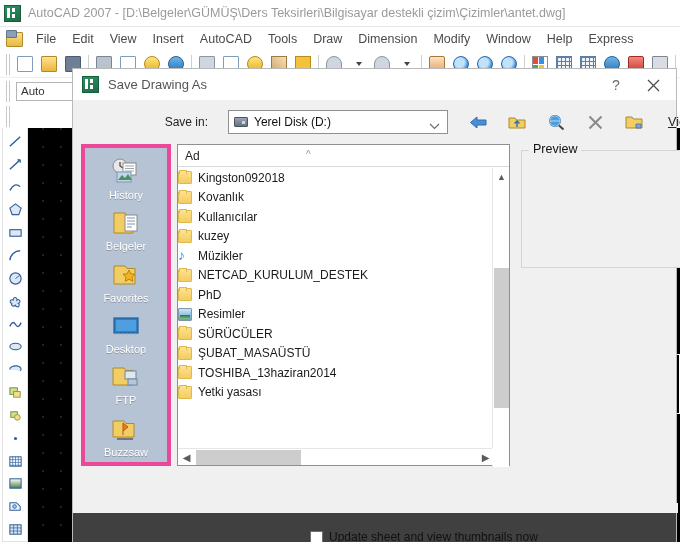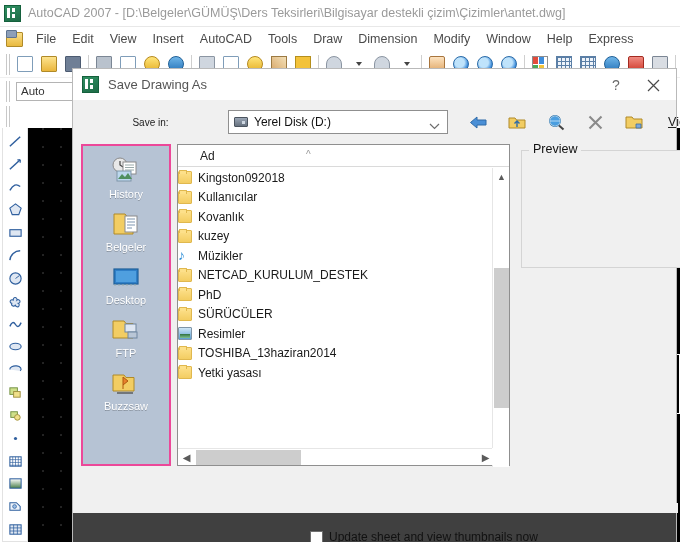--- a/index.html
+++ b/index.html
@@ -193,21 +193,21 @@
     display:flex; align-items:center; justify-content:center; color:#5a5a5a;
   }
   .dlg-close svg { display:block; }
 
   .dlg-body { position: relative; height: 413px; background: #f0f0f0; }
 
   .saveinrow {
     position: absolute; left: 0; top: 8px; width: 605px; height: 28px;
     display: flex; align-items: center;
   }
-  .lbl-savein { width: 155px; text-align: center; padding-right: 0; color:#222; font-size:10px;}
+  .lbl-savein { width: 155px; text-align: right; padding-right: 20px; color:#222; font-size:12px;}
   .combo {
     width: 220px; height: 24px; background: #fff; border: 1px solid #8f8f8f;
     display: flex; align-items: center; padding-left: 5px; position: relative;
     font-size: 12px; color: #111;
   }
   .combo .chev { position:absolute; right:7px; top:8px;}
   .combo .drv {
     width: 14px; height: 10px; margin-right: 6px; flex:none;
     background: linear-gradient(#9aa6b5,#67727f); border:1px solid #4b545f; border-radius:1px;
     position: relative;
@@ -220,36 +220,36 @@
   }
   .dtb { width: 26px; height: 24px; display:flex; align-items:center; justify-content:center;}
   .dtb-label { font-size: 12.5px; color: #222; padding: 0 2px 0 8px; }
   .dtb-label u { text-decoration: underline; }
   .dtb-caret { width:0;height:0;border-left:4px solid transparent;border-right:4px solid transparent;
     border-top:5px solid #444; margin: 0 6px 0 6px;}
 
   
   .places {
     position: absolute; left: 8px; top: 44px; width: 90px; height: 322px;
-    background: #b6c3d4; border: 2px solid #ec4899;
+    background: #b6c3d4; border: 4px solid #ec4899;
     display: flex; flex-direction: column; align-items: center; padding-top: 6px;
   }
   .place { width: 88px; height: 53px; display:flex; flex-direction: column;
     align-items:center; justify-content:center; }
   .place .pi { width: 34px; height: 30px; position: relative; }
   .place .pl { color: #ffffff; font-size: 11px; margin-top: 1px; text-shadow: 0 1px 0 rgba(0,0,0,.25);}
 
   
   .filelist {
     position: absolute; left: 104px; top: 44px; width: 333px; height: 322px;
     background: #fff; border: 1px solid #8f8f8f;
   }
   .fl-head {
     height: 22px; border-bottom: 1px solid #dadada; position: relative;
-    display: flex; align-items: center; padding-left: 22px; font-size: 12px; color: #222;
+    display: flex; align-items: center; padding-left: 7px; font-size: 12px; color: #222;
     background: #fff;
   }
   .fl-head .sortmark { position:absolute; left: 128px; top: 4px; color:#999; font-size: 10px;}
   .fl-items { position: absolute; left:0; top: 23px; width: 315px; height: 269px; overflow: hidden; }
   .frow { height: 19.5px; display: flex; align-items: center; padding-left: 0; font-size: 12px; color:#1a1a1a;}
   .frow .fi { width: 14px; height: 13px; margin-right: 6px; flex:none; position: relative; }
   .fi.folder { background: linear-gradient(#fde08a,#f3cd62); border:1px solid #e0b84e; border-radius:1px;}
   .fi.folder:before{content:"";position:absolute;left:0;top:-2px;width:6px;height:3px;
     background:#fde08a;border:1px solid #e0b84e;border-bottom:none;border-radius:1px 1px 0 0;}
   .fi.music { background: transparent; border: none; color:#2f8fd8; font-size: 14px; line-height: 12px;}
@@ -627,20 +627,29 @@
               <path d="M5 4 h11 l2 2.5 H24 V24 H5 Z" fill="#f2cd63" stroke="#b08a28" stroke-width="1"></path>
               <rect x="16" y="6" width="12" height="16" fill="#fff" stroke="#8a8a8a" stroke-width="1"></rect>
               <path d="M18 9 h8 M18 12 h8 M18 15 h8 M18 18 h5" stroke="#7f95b0" stroke-width="1.1"></path>
             </svg>
           </div>
           <div class="pl">Belgeler</div>
         </div>
         <div class="place">
           <div class="pi">
             <svg width="34" height="28" viewBox="0 0 34 28">
+              <path d="M5 5 h11 l2 2.5 H26 V23 H5 Z" fill="#f2cd63" stroke="#b08a28" stroke-width="1"></path>
+              <path d="M20 9 l1.8 3.8 4.2.5-3 2.9.8 4.1-3.8-2-3.8 2 .8-4.1-3-2.9 4.2-.5z" fill="#f0b41e" stroke="#b07c10" stroke-width=".9"></path>
+            </svg>
+          </div>
+          <div class="pl">Favorites</div>
+        </div>
+        <div class="place">
+          <div class="pi">
+            <svg width="34" height="28" viewBox="0 0 34 28">
               <rect x="5" y="6" width="24" height="15" fill="#2f7fc8" stroke="#1f5f99" stroke-width="1.2"></rect>
               <rect x="7" y="8" width="20" height="11" fill="#4f9fdf"></rect>
               <path d="M5 22 h24" stroke="#9aa" stroke-width="1" stroke-dasharray="2 2"></path>
             </svg>
           </div>
           <div class="pl">Desktop</div>
         </div>
         <div class="place">
           <div class="pi">
             <svg width="34" height="28" viewBox="0 0 34 28">
@@ -668,49 +677,53 @@
           <span>Ad</span>
           <span class="sortmark">^</span>
         </div>
         <div class="fl-items">
           <div class="frow">
             <span class="fi folder"></span>
             <span>Kingston092018</span>
           </div>
           <div class="frow">
             <span class="fi folder"></span>
+            <span>Kovanlık</span>
+          </div>
+          <div class="frow">
+            <span class="fi folder"></span>
             <span>Kullanıcılar</span>
-          </div>
-          <div class="frow">
-            <span class="fi folder"></span>
-            <span>Kovanlık</span>
           </div>
           <div class="frow">
             <span class="fi folder"></span>
             <span>kuzey</span>
           </div>
           <div class="frow">
             <span class="fi music">♪</span>
             <span>Müzikler</span>
           </div>
           <div class="frow">
             <span class="fi folder"></span>
             <span>NETCAD_KURULUM_DESTEK</span>
           </div>
           <div class="frow">
             <span class="fi folder"></span>
             <span>PhD</span>
           </div>
           <div class="frow">
-            <span class="fi folder"></span>
-            <span>SÜRÜCÜLER</span>
-          </div>
-          <div class="frow">
             <span class="fi pics"></span>
             <span>Resimler</span>
+          </div>
+          <div class="frow">
+            <span class="fi folder"></span>
+            <span>SÜRÜCÜLER</span>
+          </div>
+          <div class="frow">
+            <span class="fi folder"></span>
+            <span>ŞUBAT_MASAÜSTÜ</span>
           </div>
           <div class="frow">
             <span class="fi folder"></span>
             <span>TOSHIBA_13haziran2014</span>
           </div>
           <div class="frow">
             <span class="fi folder"></span>
             <span>Yetki yasası</span>
           </div>
         </div>

